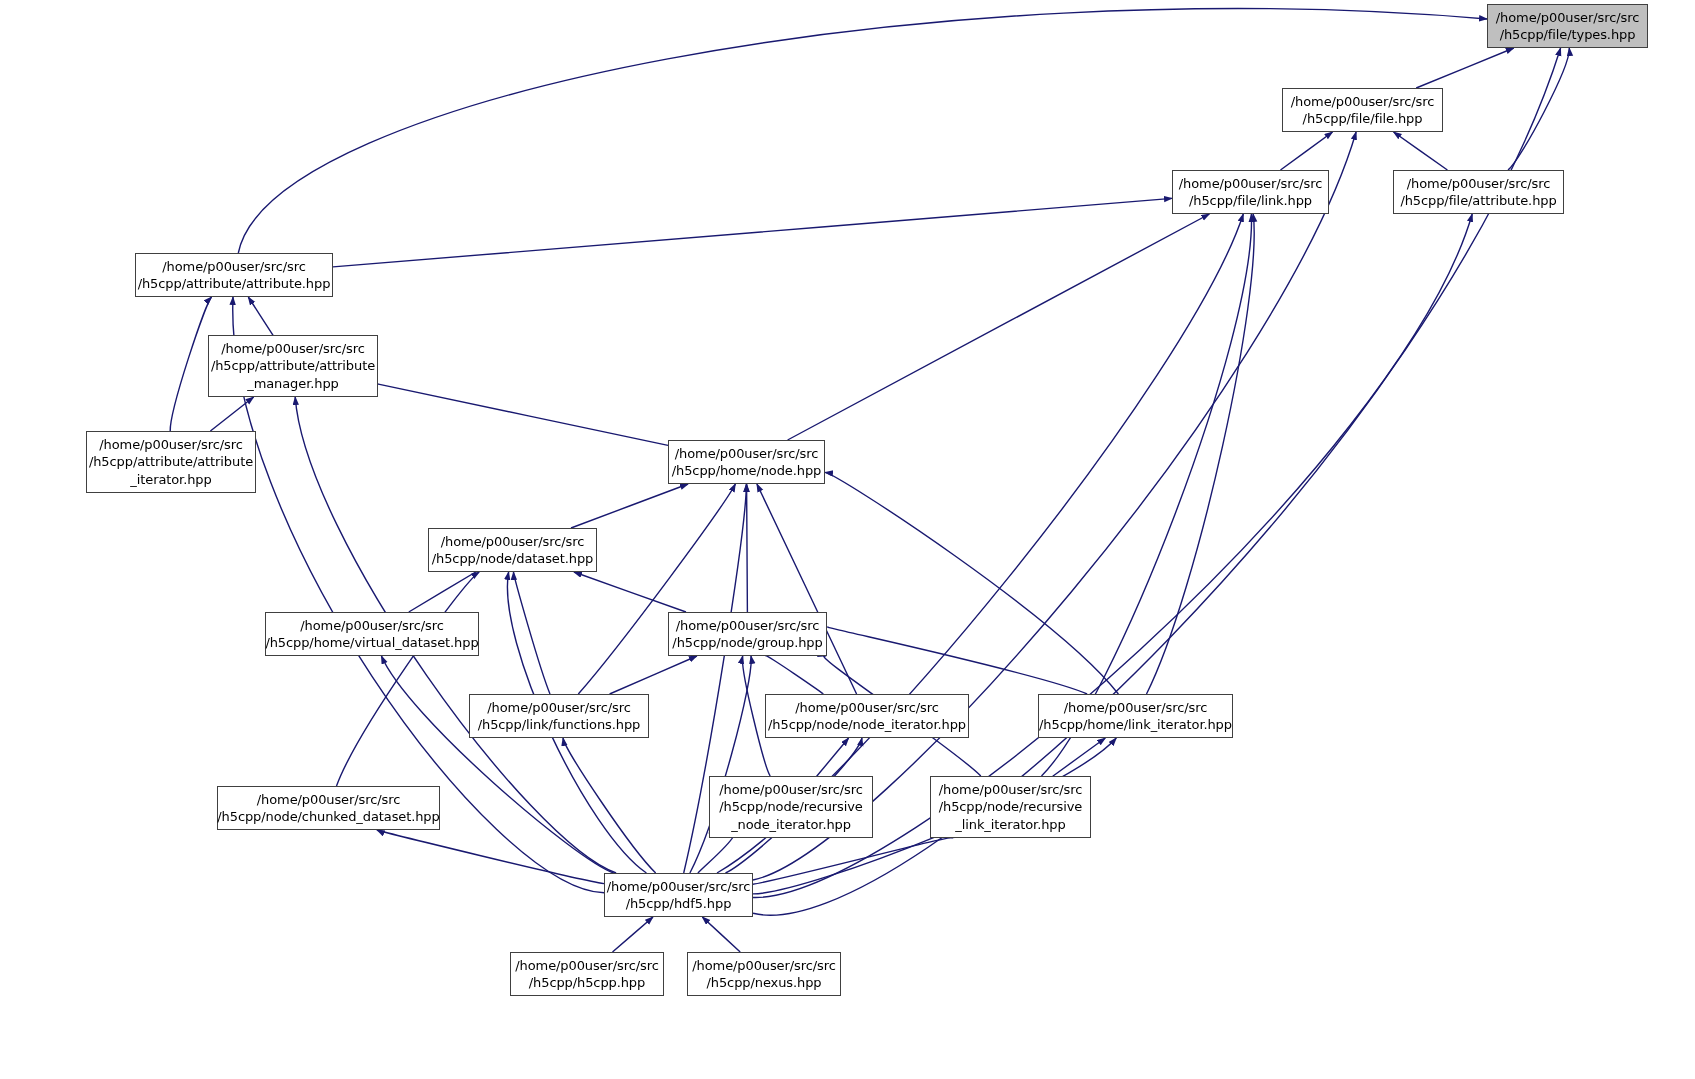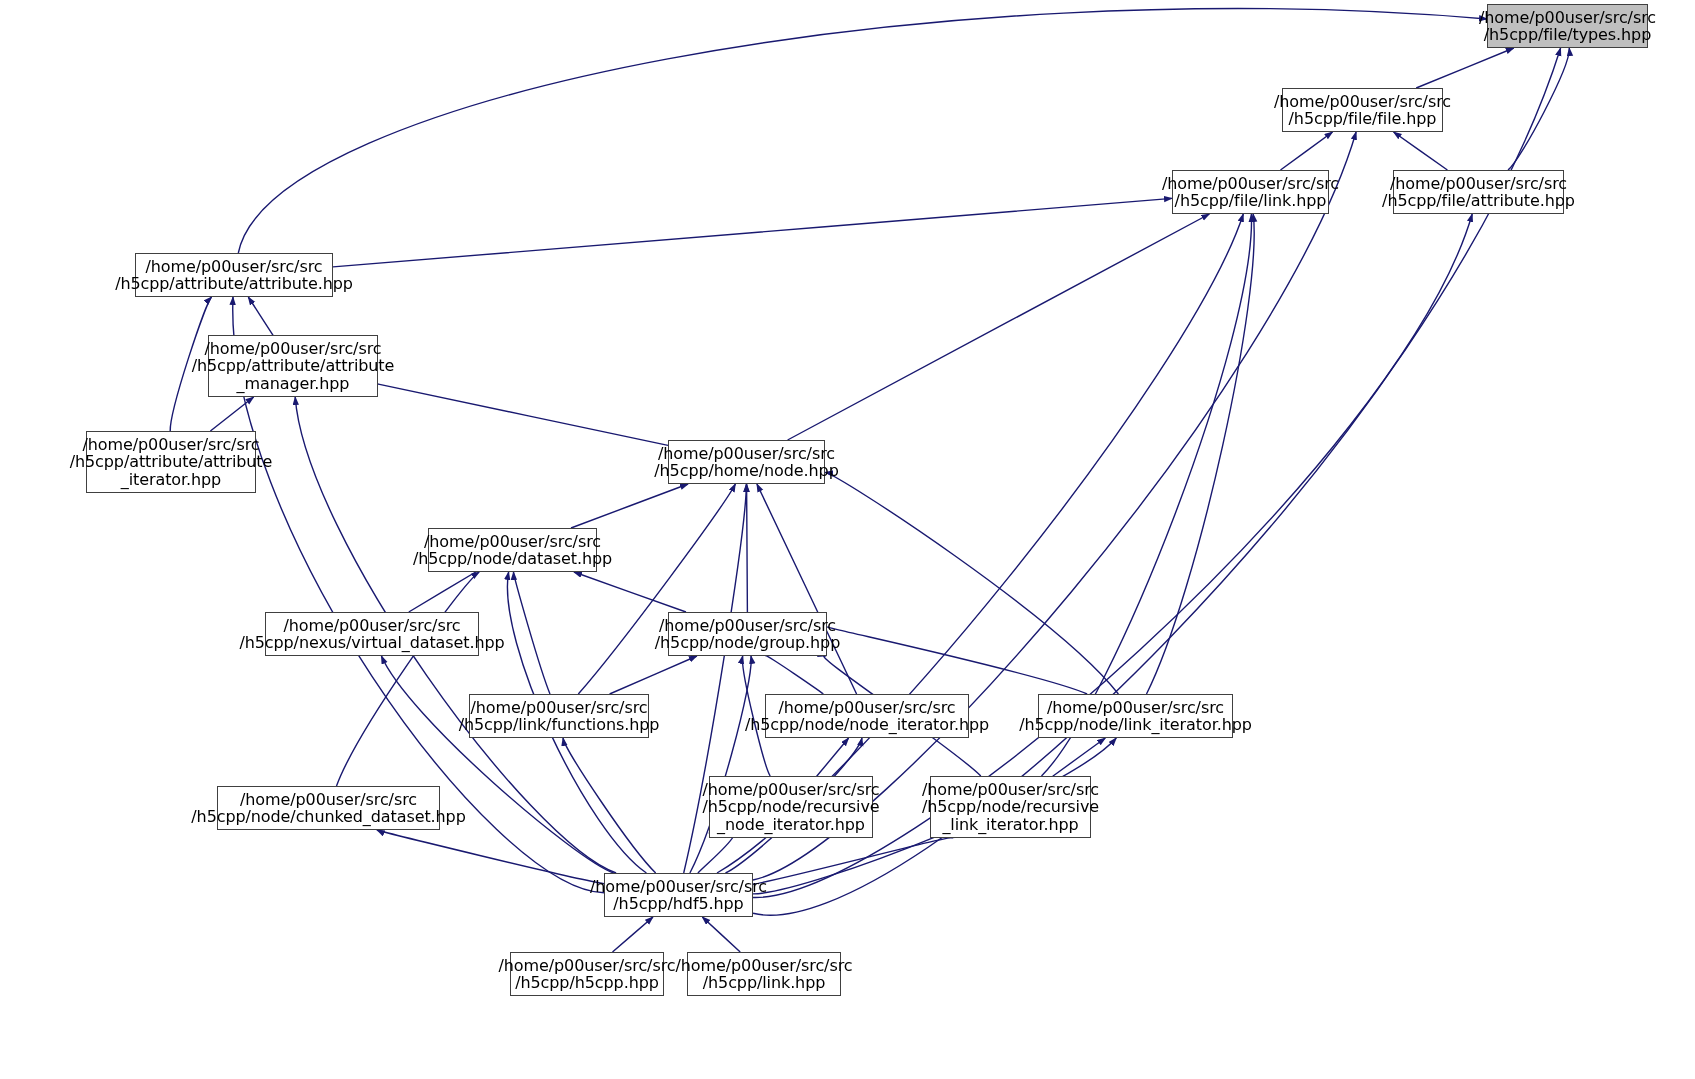--- a/index.html
+++ b/index.html
@@ -17,21 +17,21 @@
     left:0;top:0;
     width:1695px;height:1079px;
     pointer-events:none;
   }
   .node{
     position:absolute;
     box-sizing:border-box;
     border:1px solid #404040;
     background:#ffffff;
     color:#000000;
-    font-size:16px;
+    font-size:13px;
     line-height:17.5px;
     text-align:center;
     display:flex;
     flex-direction:column;
     align-items:center;
     justify-content:center;
     white-space:pre;
     letter-spacing:-0.1px;
   }
   .node.root{
@@ -144,41 +144,41 @@
     <span class="ln">/h5cpp/home/node.hpp</span>
   </div>
 
   <div class="node" style="left:428px;top:528px;width:169px;height:44px;">
     <span class="ln">/home/p00user/src/src</span>
     <span class="ln">/h5cpp/node/dataset.hpp</span>
   </div>
 
   <div class="node" style="left:265px;top:612px;width:214px;height:44px;">
     <span class="ln">/home/p00user/src/src</span>
-    <span class="ln">/h5cpp/nexus/virtual_dataset.hpp</span>
+    <span class="ln">/h5cpp/home/virtual_dataset.hpp</span>
   </div>
 
   <div class="node" style="left:668px;top:612px;width:159px;height:44px;">
     <span class="ln">/home/p00user/src/src</span>
     <span class="ln">/h5cpp/node/group.hpp</span>
   </div>
 
   <div class="node" style="left:469px;top:694px;width:180px;height:44px;">
     <span class="ln">/home/p00user/src/src</span>
     <span class="ln">/h5cpp/link/functions.hpp</span>
   </div>
 
   <div class="node" style="left:765px;top:694px;width:204px;height:44px;">
     <span class="ln">/home/p00user/src/src</span>
     <span class="ln">/h5cpp/node/node_iterator.hpp</span>
   </div>
 
   <div class="node" style="left:1038px;top:694px;width:195px;height:44px;">
     <span class="ln">/home/p00user/src/src</span>
-    <span class="ln">/h5cpp/node/link_iterator.hpp</span>
+    <span class="ln">/h5cpp/home/link_iterator.hpp</span>
   </div>
 
   <div class="node" style="left:709px;top:776px;width:164px;height:62px;">
     <span class="ln">/home/p00user/src/src</span>
     <span class="ln">/h5cpp/node/recursive</span>
     <span class="ln">_node_iterator.hpp</span>
   </div>
 
   <div class="node" style="left:930px;top:776px;width:161px;height:62px;">
     <span class="ln">/home/p00user/src/src</span>
@@ -196,16 +196,16 @@
     <span class="ln">/h5cpp/hdf5.hpp</span>
   </div>
 
   <div class="node" style="left:510px;top:952px;width:154px;height:44px;">
     <span class="ln">/home/p00user/src/src</span>
     <span class="ln">/h5cpp/h5cpp.hpp</span>
   </div>
 
   <div class="node" style="left:687px;top:952px;width:154px;height:44px;">
     <span class="ln">/home/p00user/src/src</span>
-    <span class="ln">/h5cpp/link.hpp</span>
+    <span class="ln">/h5cpp/nexus.hpp</span>
   </div>
 
 </div>
 
 </body></html>

